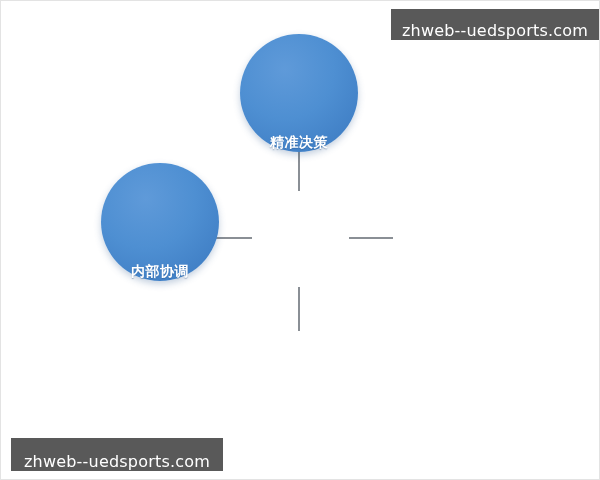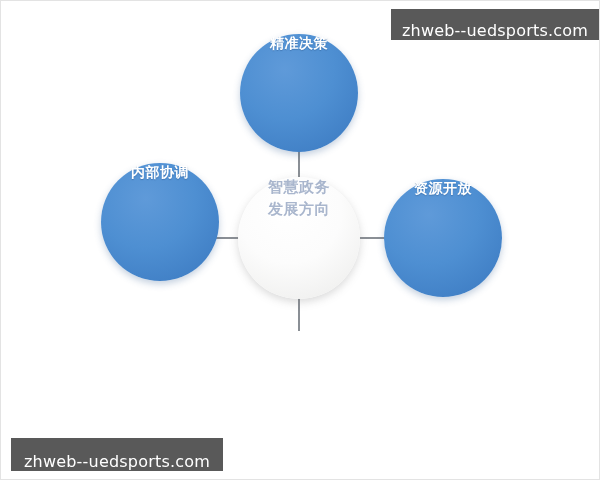--- a/index.html
+++ b/index.html
@@ -33,21 +33,21 @@
   #conn-top    { left: 297px; top: 148px;  height: 42px; }
   #conn-bottom { left: 297px; top: 286px;  height: 44px; }
   #conn-left   { left: 208px; top: 236px;  width: 43px; }
   #conn-right  { left: 348px; top: 236px;  width: 44px; }
 
   
   .node {
     position: absolute;
     border-radius: 50%;
     display: flex;
-    align-items: flex-start;
+    align-items: flex-end;
     justify-content: center;
     text-align: center;
     z-index: 3;
     box-sizing: border-box;
   }
 
   .node.satellite {
     width: 118px;
     height: 118px;
     background: radial-gradient(circle at 38% 30%, #5f9ad9 0%, #4e8fd2 45%, #4180c6 80%, #3c79bd 100%);
@@ -120,33 +120,26 @@
 
   <div class="connector vertical" id="conn-top"></div>
   <div class="connector vertical" id="conn-bottom"></div>
   <div class="connector horizontal" id="conn-left"></div>
   <div class="connector horizontal" id="conn-right"></div>
 
   <div class="node satellite" id="node-top">
     <span class="node-label">精准决策</span>
   </div>
 
-  <div class="node satellite" id="node-right">
-    <span class="node-label">资源开放</span>
-  </div>
 
 
   <div class="node satellite" id="node-left">
     <span class="node-label">内部协调</span>
   </div>
 
-  <div class="node center" id="node-center">
-    <span class="node-label">智慧政务
-发展方向</span>
-  </div>
 
   <div class="watermark" id="watermark-top">
     <span>zhweb--uedsports.com</span>
   </div>
 
   <div class="watermark" id="watermark-bottom">
     <span>zhweb--uedsports.com</span>
   </div>
 
 </div>

